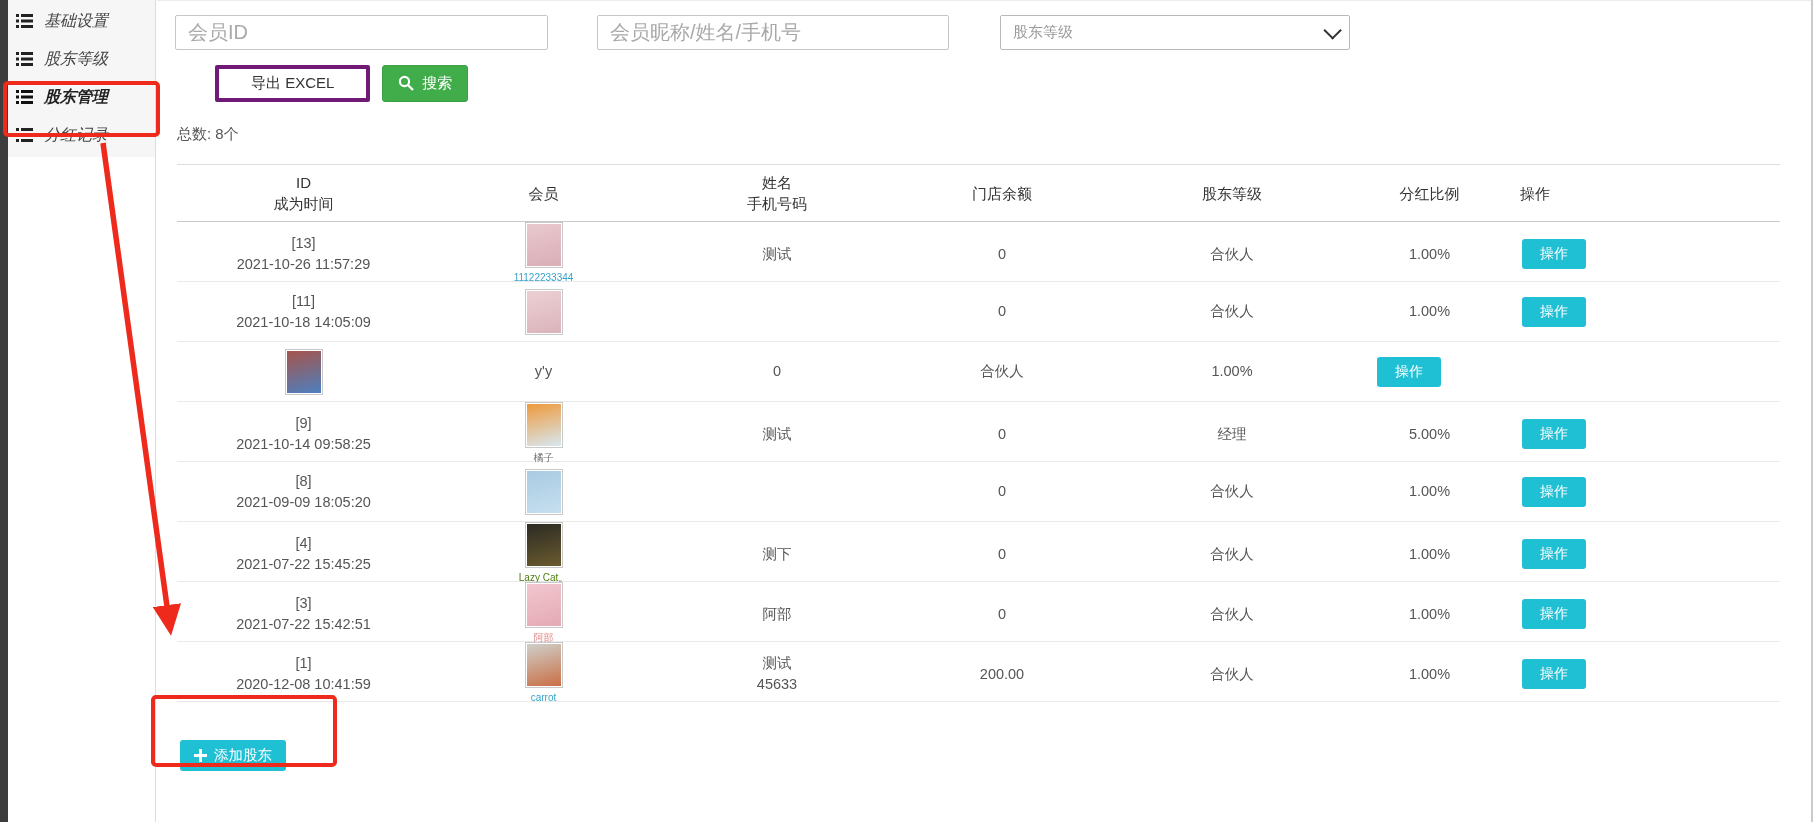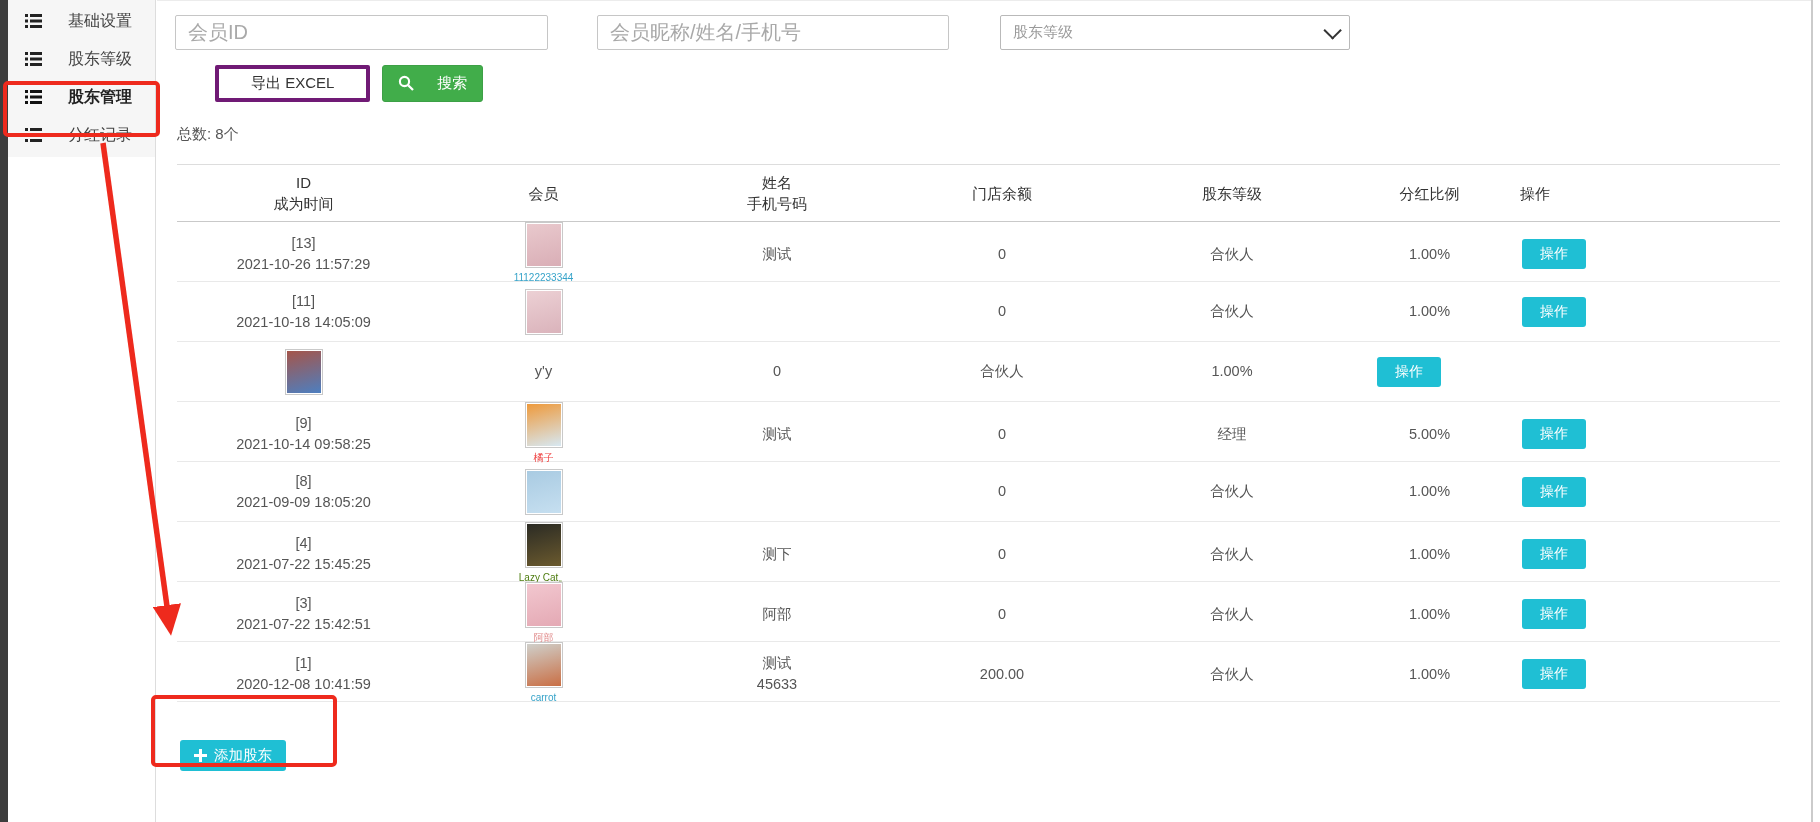--- a/index.html
+++ b/index.html
@@ -3,39 +3,39 @@
 <meta charset="utf-8">
 <style>
   html,body{margin:0;padding:0;background:#fff;}
   body{width:1820px;height:822px;position:relative;overflow:hidden;
        font-family:"Liberation Sans","DejaVu Sans",sans-serif;color:#555;}
   
   .dark-strip{position:absolute;left:0;top:0;width:8px;height:822px;background:#3d3d3d;}
   
   .sidebar{position:absolute;left:8px;top:0;width:148px;height:822px;background:#fff;border-right:1px solid #ddd;box-sizing:border-box;}
   .menu{background:#f6f6f6;padding:2px 0 3px 0;}
-  .menu-item{height:38px;display:flex;align-items:center;gap:26px;padding-left:17px;font-size:16px;color:#444;cursor:pointer;}
+  .menu-item{height:38px;display:flex;align-items:center;gap:11px;padding-left:8px;font-size:16px;color:#444;cursor:pointer;font-style:italic;}
   .menu-item.active{font-weight:bold;color:#222;}
   .list-icon{display:inline-block;width:17px;height:14px;flex:0 0 17px;}
   
   .content{position:absolute;left:157px;top:0;width:1655px;height:822px;border-top:1px solid #ececec;box-sizing:border-box;background:#fff;}
   .input{position:absolute;top:14px;height:35px;border:1px solid #c6c6c6;border-radius:2px;box-sizing:border-box;
          font-size:20px;color:#333;padding:0 12px;outline:none;font-family:inherit;background:#fff;}
   .input::placeholder{color:#a9a9a9;}
   .in-member-id{left:18px;width:373px;}
   .in-member-kw{left:440px;width:352px;}
   .select{position:absolute;top:14px;left:843px;width:350px;height:35px;border:1px solid #b9b9b9;border-radius:2px;
           box-sizing:border-box;display:flex;align-items:center;justify-content:space-between;
           padding:0 12px;font-size:15px;color:#9a9a9a;cursor:pointer;background:#fff;}
   .chev{width:11px;height:11px;border-right:2px solid #333;border-bottom:2px solid #333;transform:rotate(45deg) translateY(-3px);}
   .actions{position:absolute;top:64px;left:58px;display:flex;gap:12px;}
   .btn-export{height:37px;padding:0 32px;background:#fff;border:4px solid #701a75;border-radius:2px;
               font-size:15px;color:#333;font-family:inherit;cursor:pointer;}
   .btn-search{height:37px;padding:0 15px;background:#41ad4a;border:1px solid #3da046;border-radius:3px;
-              font-size:15px;color:#fff;font-family:inherit;cursor:pointer;display:flex;align-items:center;gap:22px;}
+              font-size:15px;color:#fff;font-family:inherit;cursor:pointer;display:flex;align-items:center;gap:7px;}
   .total{position:absolute;top:124px;left:20px;font-size:15px;color:#555;}
   
   .table{position:absolute;top:163px;left:20px;width:1603px;border-top:1px solid #ddd;}
   .t-grid{display:grid;grid-template-columns:253px 227px 240px 210px 250px 145px 278px;align-items:center;}
   .thead{height:56px;border-bottom:1px solid #c9c9c9;}
   .th{text-align:center;font-size:15px;color:#333;line-height:21px;}
   .th span{display:block;}
   .th span:empty{display:none;}
   .th.col-op{text-align:left;padding-left:18px;}
   .t-row{height:59px;border-bottom:1px solid #e9e9e9;}
@@ -248,21 +248,21 @@
 
   <div class="t-grid t-row">
     <div class="td cell-id">
       <span>[9]</span>
       <span>2021-10-14 09:58:25</span>
     </div>
     <div class="td cell-member">
       <span class="avatar">
               <span class="avatar-img" style="display: block; background: linear-gradient(165deg, rgb(238, 154, 60), rgb(215, 232, 242));"></span>
             </span>
-      <a class="nick" href="#" style="color: #ef4444;">橘子</a>
+      <a class="nick" href="#" style="color: #737373;">橘子</a>
     </div>
     <div class="td cell-name">
       <span>测试</span>
 
     </div>
     <div class="td">0</div>
     <div class="td">经理</div>
     <div class="td">5.00%</div>
     <div class="td cell-op">
       <button class="btn-op">操作</button>

